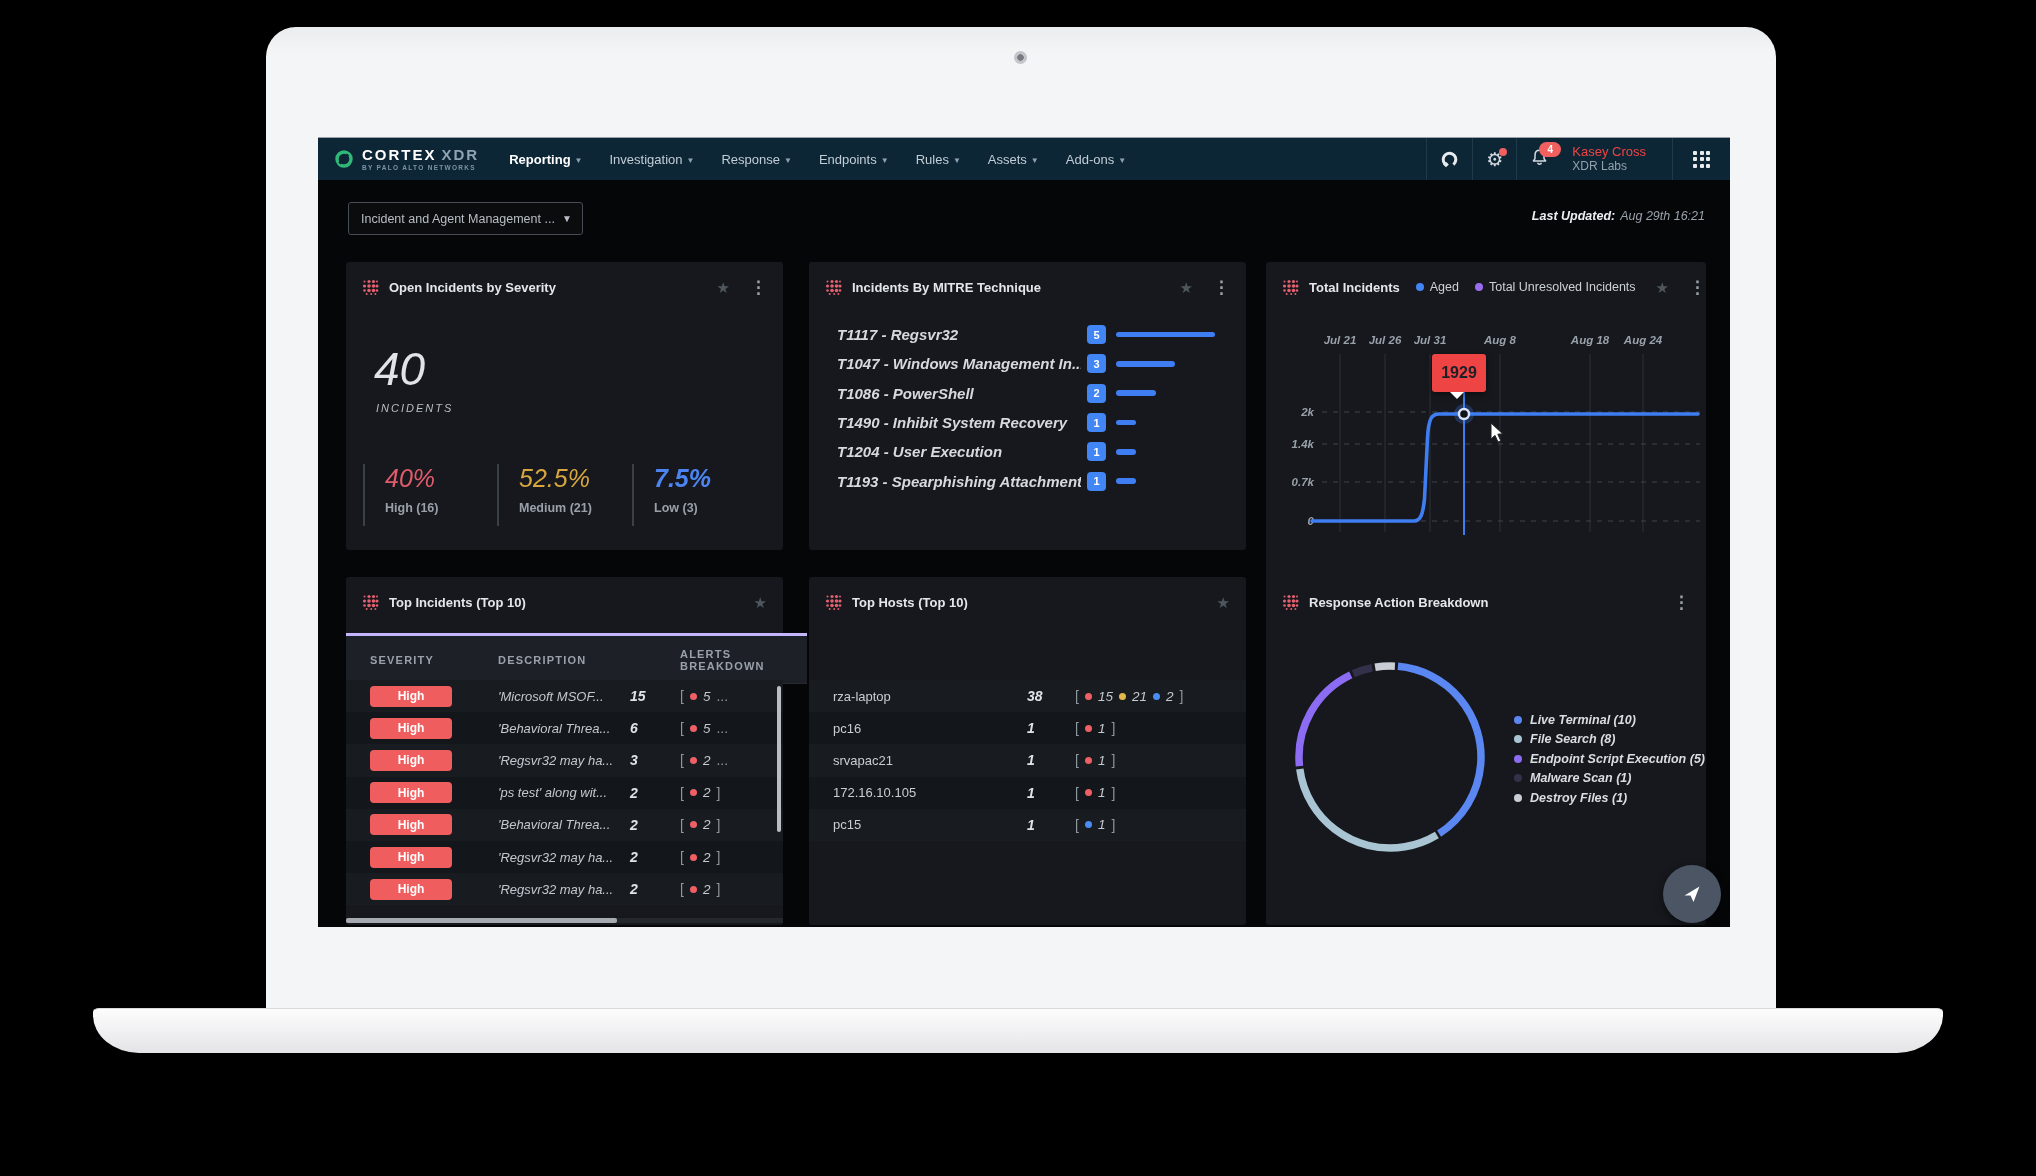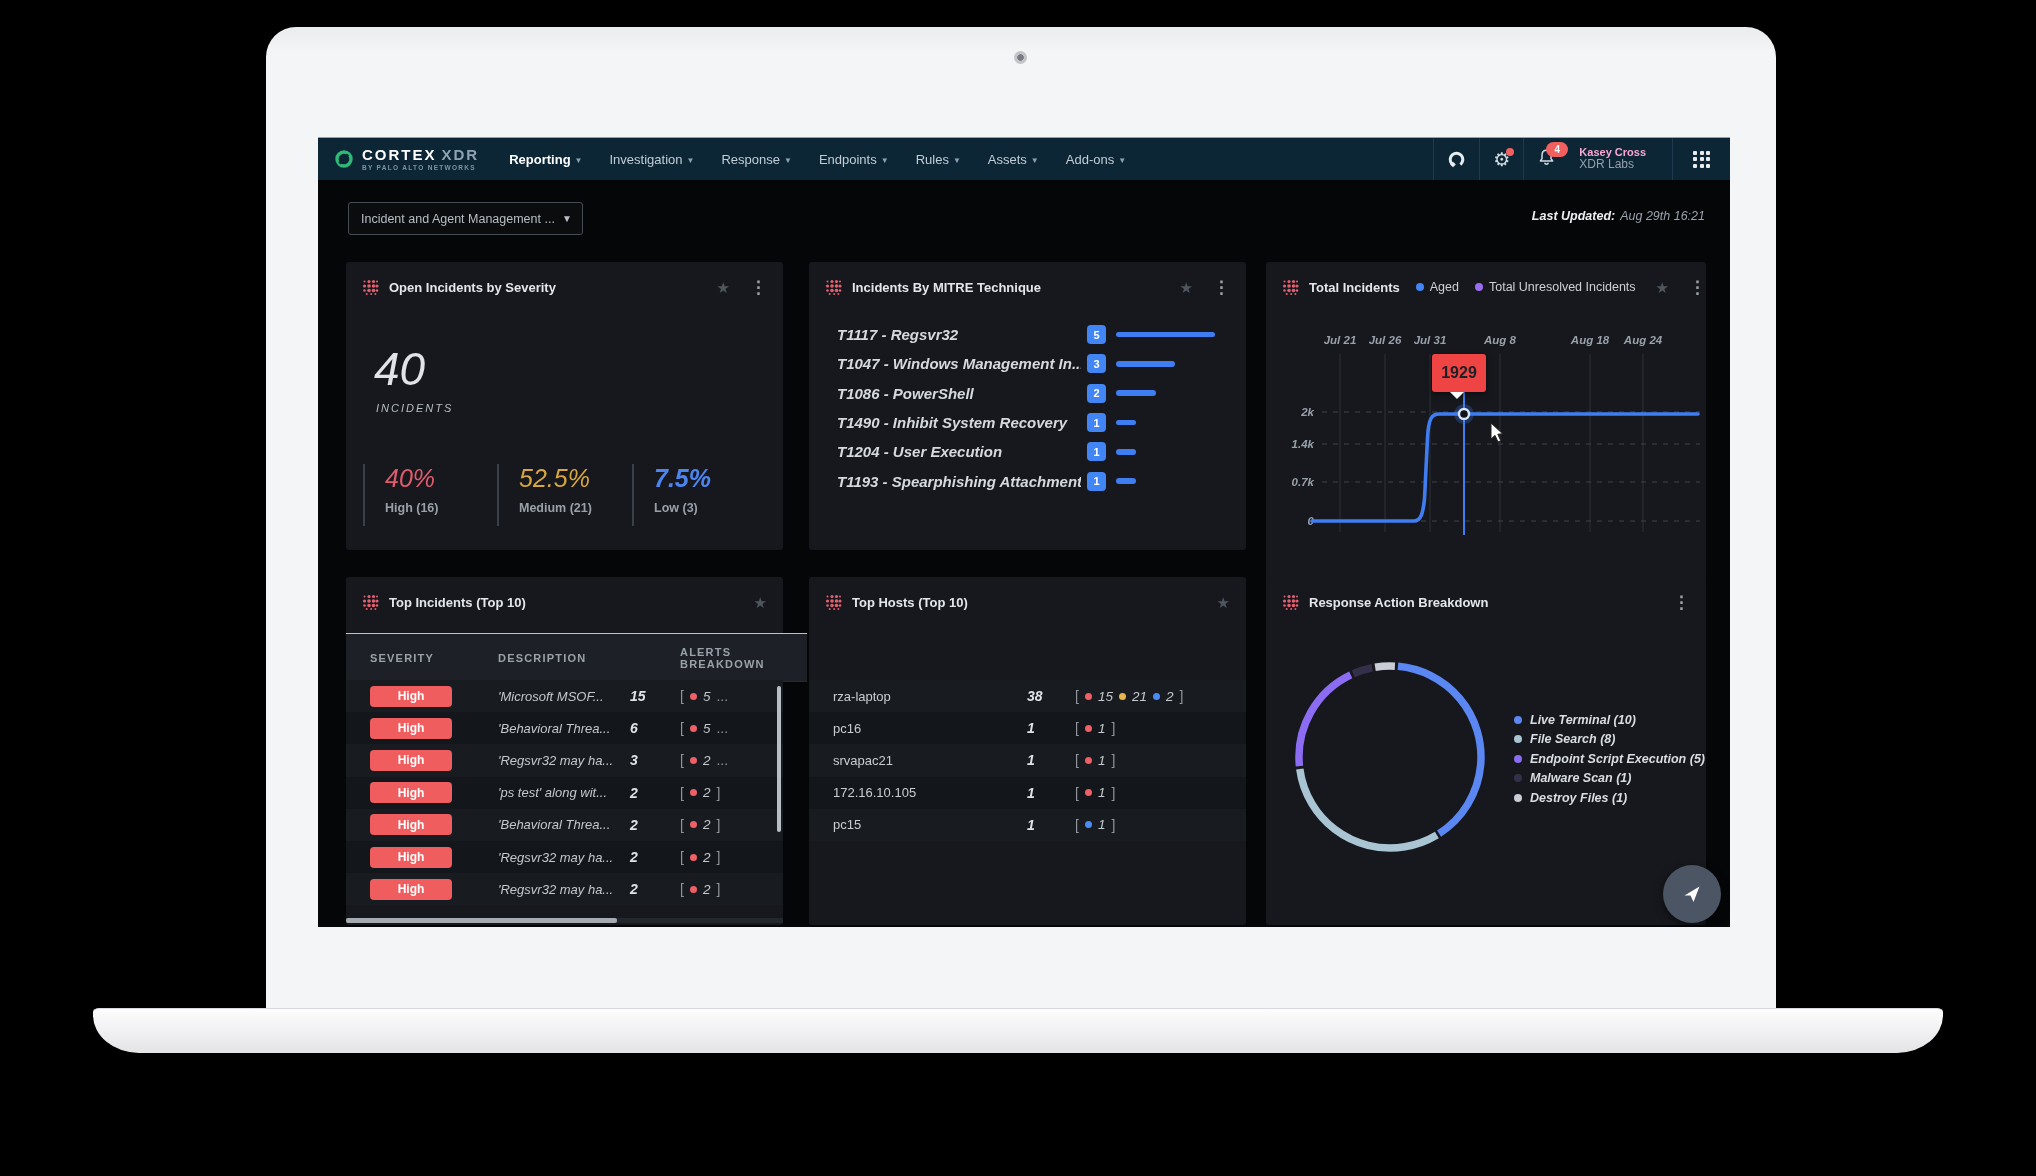--- a/index.html
+++ b/index.html
@@ -25,21 +25,21 @@
   .menu-item{font-size:13px;color:#c2cdd6;cursor:pointer;white-space:nowrap;}
   .menu-item .caret{font-size:8px;color:#8fa2b4;margin-left:4px;vertical-align:1px;}
   .menu-item.active{color:#fff;font-weight:bold;}
   .nav-right{position:absolute;right:0;top:0;height:42px;display:flex;align-items:center;}
   .nav-cell{height:42px;display:flex;align-items:center;justify-content:center;border-left:1px solid #21394c;padding:0 13px;}
   .gear-wrap{position:relative;font-size:19px;color:#d3dae0;line-height:1;}
   .gear-dot{position:absolute;right:-4px;top:-2px;width:8px;height:8px;border-radius:50%;background:#f25f5f;}
   .bell-wrap{position:relative;}
   .bell-badge{position:absolute;left:9px;top:-6px;min-width:22px;height:15px;border-radius:8px;background:#f25f5f;color:#fff;font-size:10px;font-weight:bold;display:flex;align-items:center;justify-content:center;}
   .user{display:flex;flex-direction:column;justify-content:center;line-height:1.15;padding:0 26px 0 10px;border-left:none;}
-  .user-name{font-size:11px;font-weight:bold;color:#f9a8d4;}
+  .user-name{font-size:13px;font-weight:normal;color:#ef4444;}
   .user-org{font-size:12px;color:#93a1ad;}
   .apps{display:grid;grid-template-columns:repeat(3,4px);grid-template-rows:repeat(3,4px);gap:2.5px;}
   .apps span{width:4px;height:4px;background:#e8ecef;border-radius:1px;}
 
   
   .dashboard-select{position:absolute;left:30px;top:64px;width:233px;height:31px;border:1px solid #454c54;border-radius:3px;background:#0a0c0e;display:flex;align-items:center;cursor:pointer;}
   .dashboard-select .lbl{font-size:12.5px;color:#b8bec5;padding-left:12px;flex:1;}
   .dashboard-select .caret{color:#b8bec5;font-size:10px;padding-right:10px;}
   .last-updated{position:absolute;right:25px;top:71px;font-size:12.5px;font-style:italic;color:#9aa2ab;}
   .last-updated b{color:#eceff2;margin-right:5px;}
@@ -75,21 +75,21 @@
   .mitre-bar{height:5.5px;border-radius:3px;background:#3f7ef2;margin-left:10px;}
 
   
   .legend-inline{display:flex;align-items:center;gap:6px;margin-left:6px;cursor:pointer;}
   .ldot{width:8px;height:8px;border-radius:50%;display:inline-block;}
   .llbl{font-size:12.5px;color:#ccd1d7;white-space:nowrap;}
   .tooltip{position:absolute;left:166px;top:92px;width:54px;height:38px;background:#ef4444;border-radius:3px;box-shadow:0 2px 6px rgba(0,0,0,.5);display:flex;align-items:center;justify-content:center;font-size:16px;font-weight:bold;color:#1c2026;z-index:3;}
   .tooltip:after{content:"";position:absolute;left:18px;bottom:-7px;border:7px solid transparent;border-top-color:#fff;border-bottom:none;}
 
   
-  .thead{position:absolute;left:0;top:56px;width:100%;height:47px;background:#1d2127;border-top:1px solid #c4b5fd;border-bottom:1px solid #262b31;display:grid;align-items:center;}
+  .thead{position:absolute;left:0;top:56px;width:100%;height:47px;background:#1d2127;border-top:3px solid #c4b5fd;border-bottom:1px solid #262b31;display:grid;align-items:center;}
   .th{font-size:11px;font-weight:bold;letter-spacing:1.2px;color:#9aa1a9;}
   .grid4{grid-template-columns:128px 132px 50px 1fr;padding-left:24px;}
   .grid5{grid-template-columns:194px 48px 1fr;padding-left:24px;}
   .rows{position:absolute;left:0;top:103px;width:100%;}
   .trow{display:grid;align-items:center;height:32.2px;}
   .trow:nth-child(odd){background:#181b20;}
   .trow:nth-child(even){background:#13161a;}
   .sev-badge{width:82px;height:21px;border-radius:4px;background:#f05d5e;color:#fff;font-size:12px;font-weight:bold;display:flex;align-items:center;justify-content:center;}
   .desc{font-size:13px;font-style:italic;color:#c3c9cf;white-space:nowrap;overflow:hidden;}
   .cnt{font-size:14px;font-weight:bold;font-style:italic;color:#dfe3e7;}

